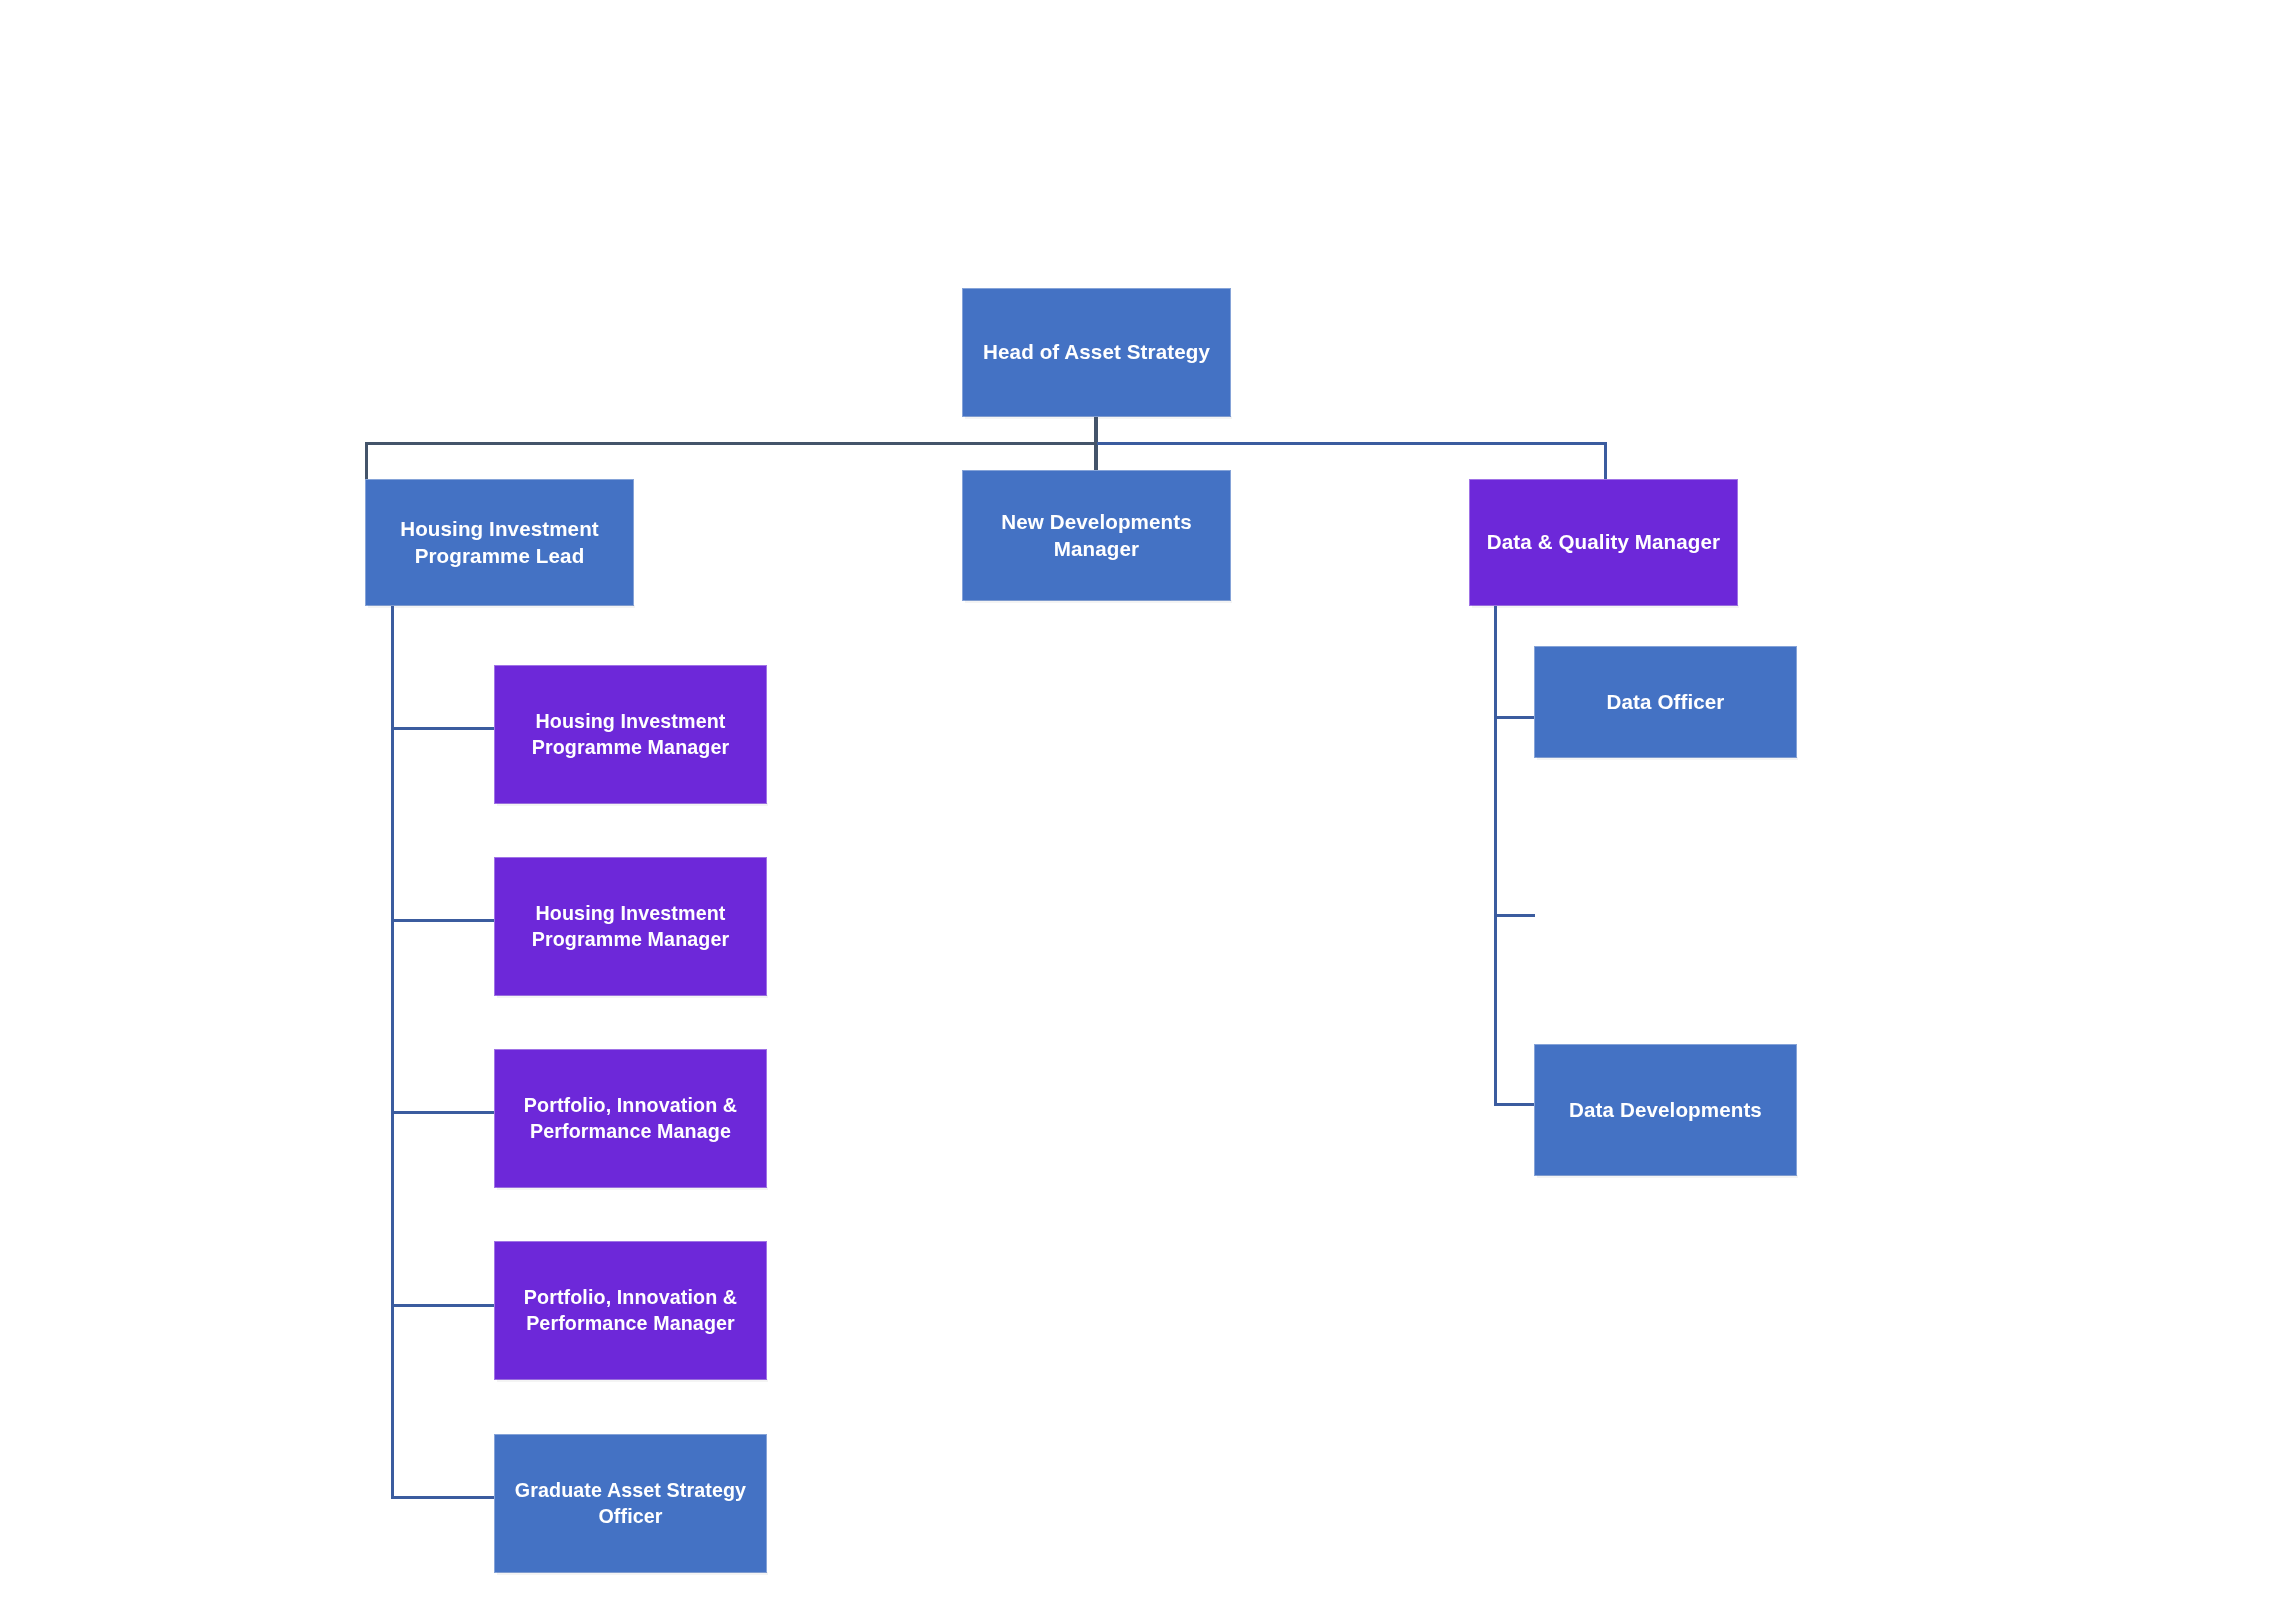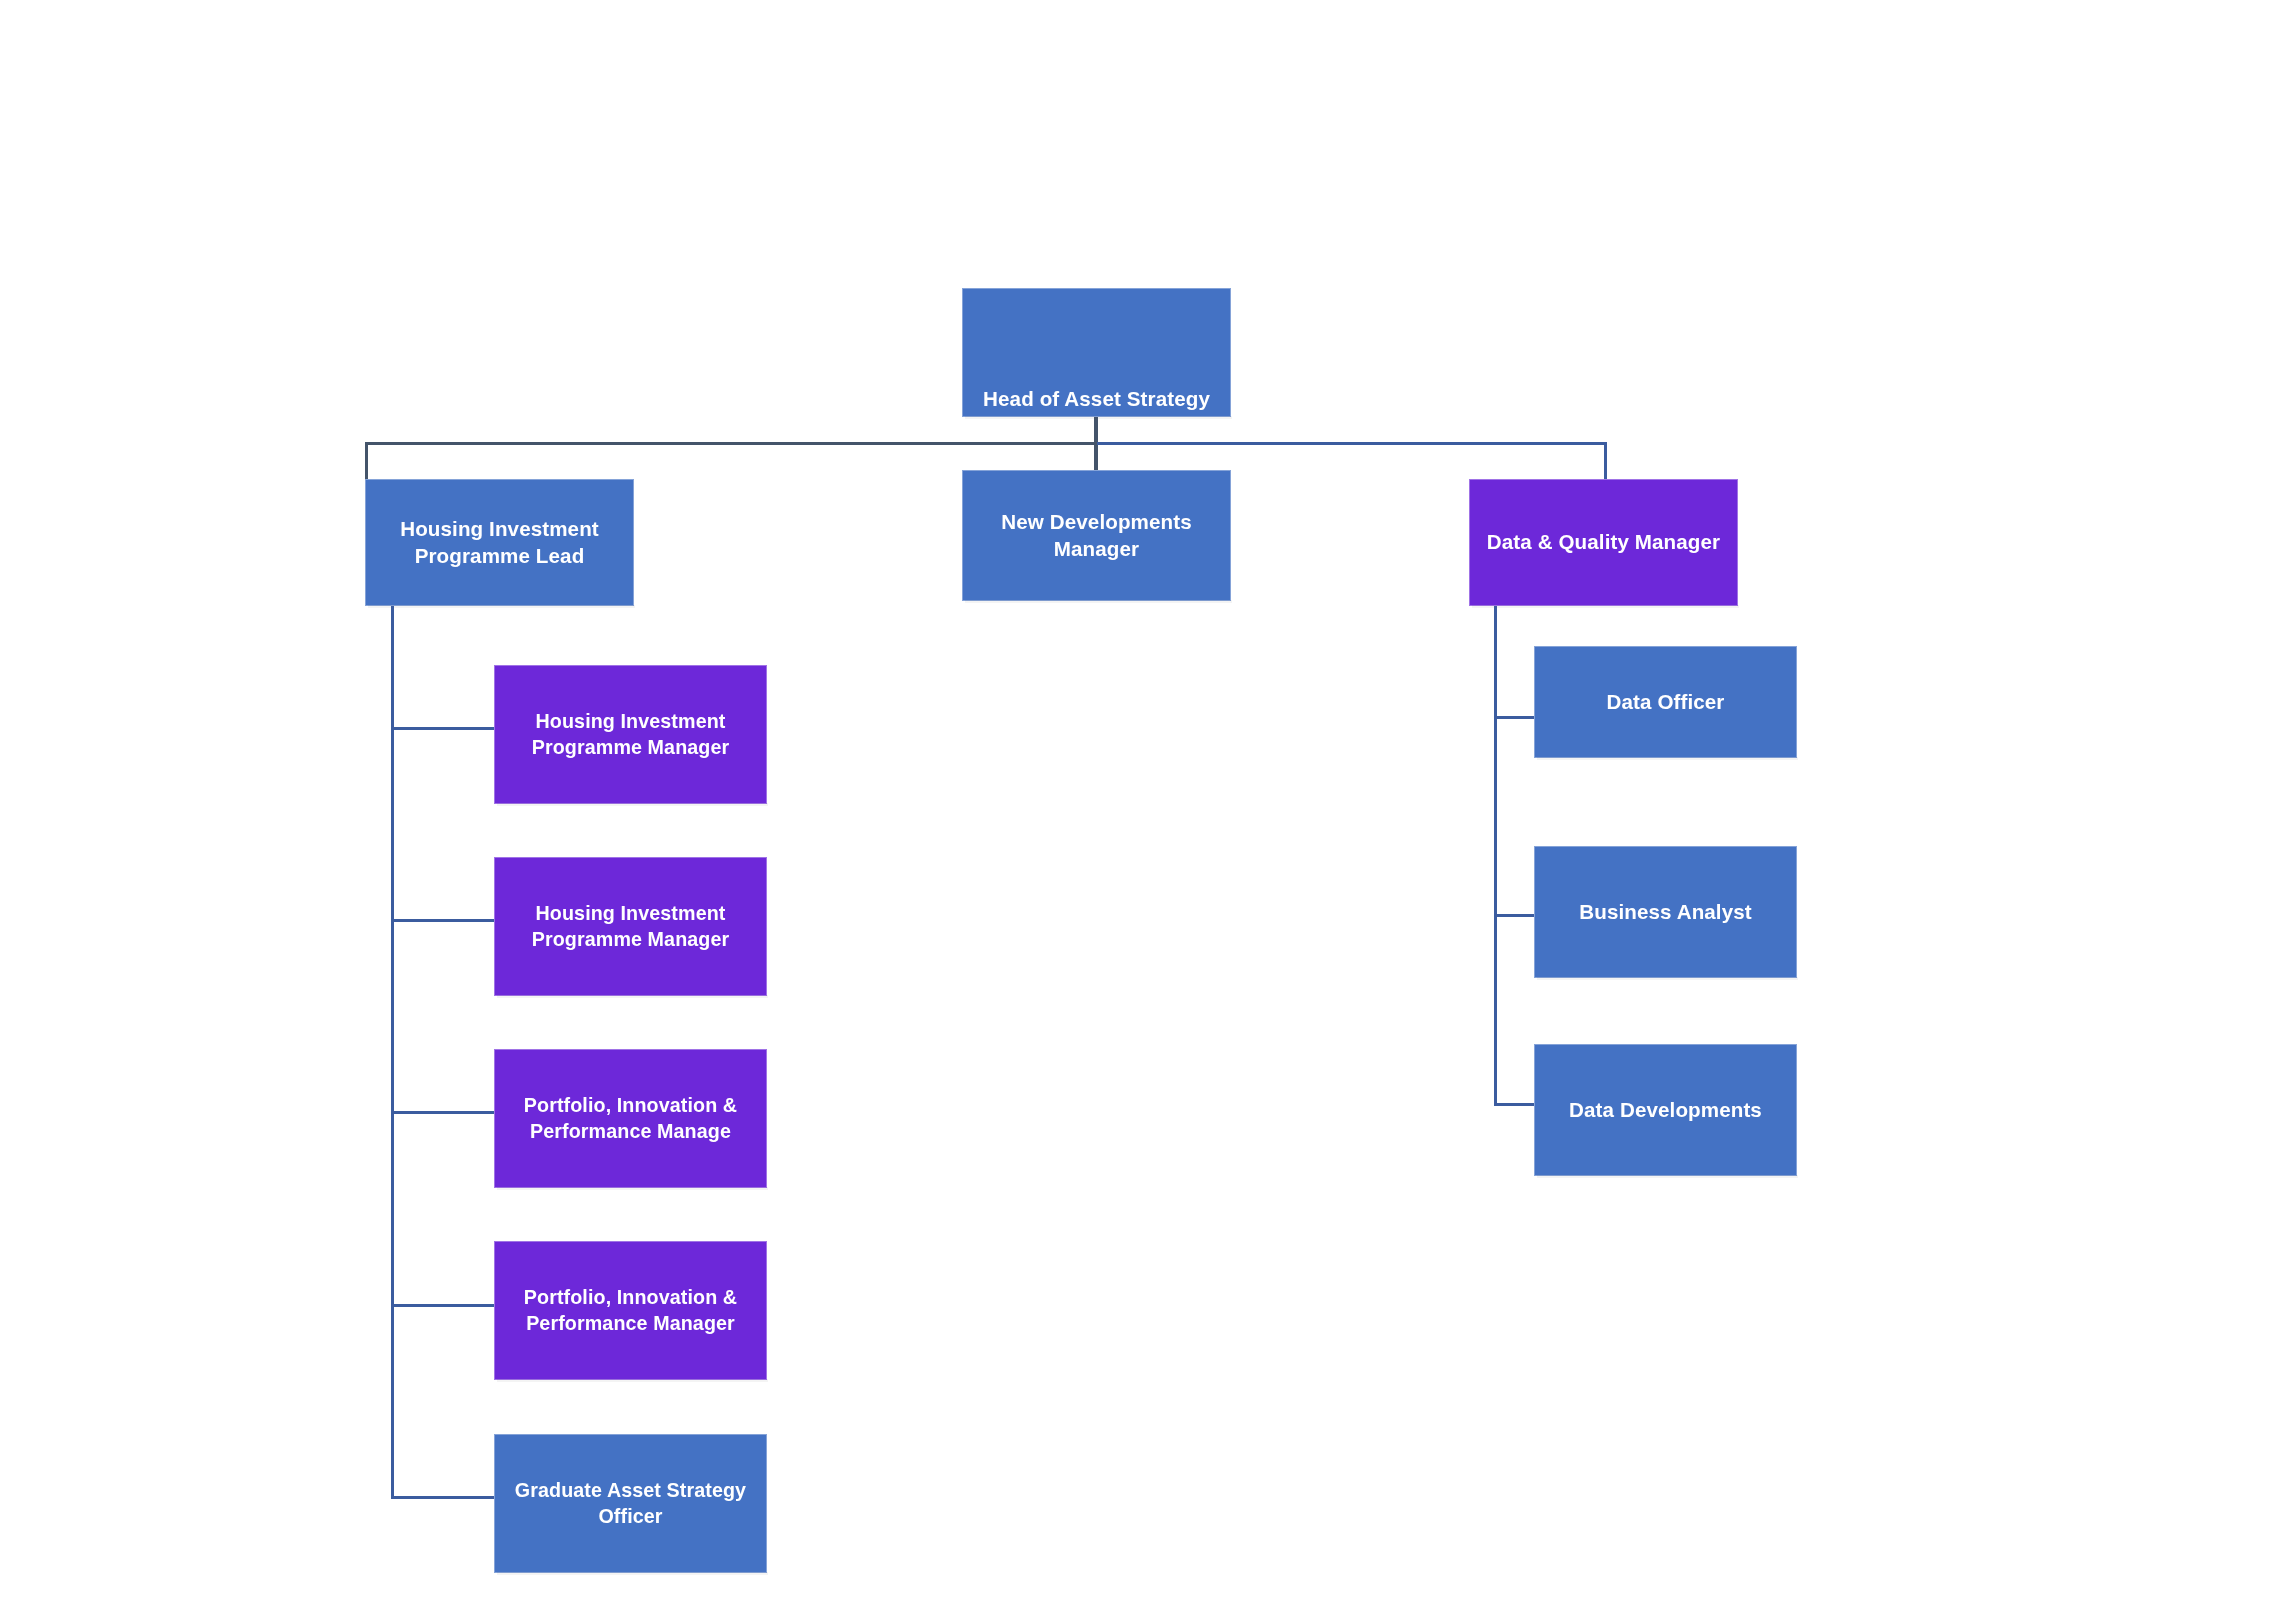--- a/index.html
+++ b/index.html
@@ -63,21 +63,21 @@
     left: 1.8px; right: -1.8px; bottom: -2.7px; height: 2.7px;
     background: rgba(0,0,0,0.045);
     pointer-events: none;
   }
 </style>
 </head>
 <body>
 
 <div id="org-canvas">
 
-  <div class="node fill-a" style="left:962px; top:288px; width:269px; height:129px; font-size:20.6px;align-items:flex-end;">
+  <div class="node fill-a" style="left:962px; top:288px; width:269px; height:129px; font-size:20.6px;">
     <span class="node-label">Head of Asset Strategy</span>
   </div>
 
   <div class="conn conn-v conn-dark" style="left:1094px; top:417px; width:3.6px; height:54px;"></div>
 
   <div class="conn conn-h conn-dark" style="left:365px; top:442px; width:731px; height:2.7px;"></div>
   <div class="conn conn-h" style="left:1094px; top:442px; width:512px; height:2.7px;"></div>
 
   <div class="conn conn-v conn-dark" style="left:365px; top:442px; width:2.7px; height:38px;"></div>
   <div class="conn conn-v conn-dark" style="left:1094px; top:442px; width:2.7px; height:28px;"></div>
@@ -133,22 +133,19 @@
   <div class="conn conn-v" style="left:1494px; top:606px; width:2.7px; height:500px;"></div>
 
   <div class="conn conn-h" style="left:1494px; top:716px; width:41px; height:2.7px;"></div>
   <div class="conn conn-h" style="left:1494px; top:914px; width:41px; height:2.7px;"></div>
   <div class="conn conn-h" style="left:1494px; top:1103px; width:41px; height:2.7px;"></div>
 
   <div class="node fill-a" style="left:1534px; top:646px; width:263px; height:112px; font-size:20.6px;">
     <span class="node-label">Data Officer</span>
   </div>
 
-  <div class="node fill-a" style="left:1534px; top:846px; width:263px; height:132px; font-size:20.6px;">
-    <span class="node-label">Business Analyst</span>
-  </div>
 
   <div class="node fill-a" style="left:1534px; top:1044px; width:263px; height:132px; font-size:20.6px;">
     <span class="node-label">Data Developments</span>
   </div>
 
 </div>
 
 
 </body></html>

